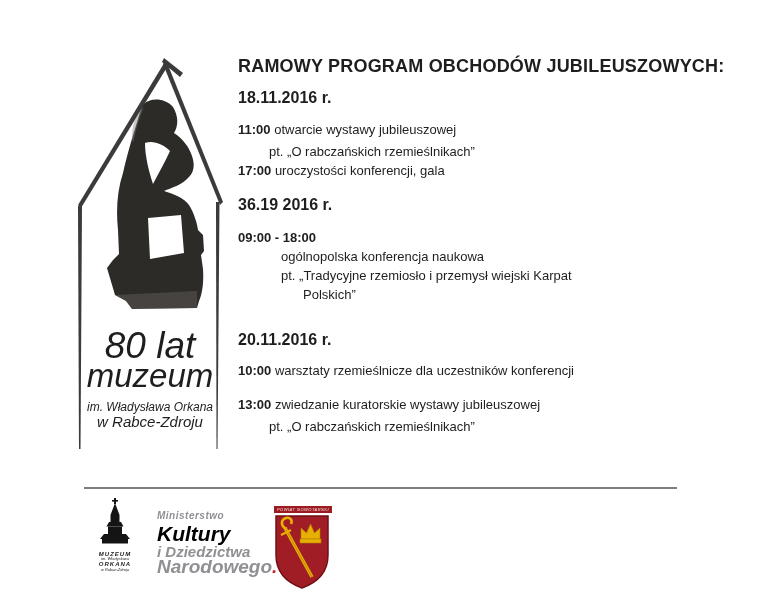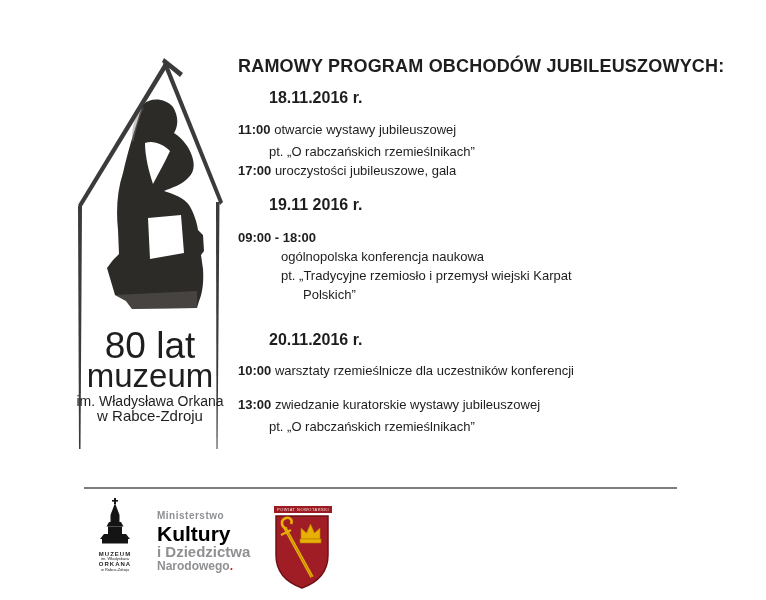--- a/index.html
+++ b/index.html
@@ -1,50 +1,50 @@
 <!DOCTYPE html>
 <html><head>
 <meta charset="utf-8">
 <style>
   * { margin:0; padding:0; box-sizing:border-box; }
   html,body { width:766px; height:600px; background:#ffffff; overflow:hidden;
     font-family:"Liberation Sans", sans-serif; color:#1f1d1d; }
-  .abs { position:absolute; }
+  .abs { position:absolute;font-style:italic; }
 
   
   #logo-block { left:70px; top:55px; width:172px; height:400px; }
   #logo-svg { position:absolute; left:0; top:0; }
   #logo-text { position:absolute; left:0; top:274px; width:160px; text-align:center; }
   .logo-l1 { font-size:37px; line-height:33px; letter-spacing:0px; }
   .logo-l2 { font-size:33px; line-height:27px; }
-  .logo-l3 { font-size:14px; line-height:14px; margin-top:5px; }
+  .logo-l3 { font-size:12px; line-height:14px; margin-top:11px; }
   .logo-l4 { font-size:15px; line-height:16px; }
 
   
   .pg { position:absolute; left:238px; white-space:nowrap; font-size:13px; }
   .pg b, .pg .tm { font-weight:bold; }
   .title { font-weight:bold; font-size:18px; letter-spacing:0.2px; }
-  .date { font-weight:bold; font-size:16px;margin-left:31px; }
+  .date { font-weight:bold; font-size:16px; }
   .ind1 { padding-left:31px; }
   .ind2 { padding-left:43px;text-align:right; }
   .ind3 { padding-left:65px; }
 
   
   #rule { left:84px; top:487px; width:593px; border-top:2px solid #7e7e7e; }
   #museum-logo { left:93px; top:498px; width:44px; text-align:center; }
   #museum-logo .t1 { font-size:6px; font-weight:bold; letter-spacing:1px; line-height:6px; margin-top:1px;}
   #museum-logo .t2 { font-size:4px; line-height:4px; }
   #museum-logo .t3 { font-size:6px; font-weight:bold; letter-spacing:1px; line-height:6px; }
   #museum-logo .t4 { font-size:4px; line-height:5px; }
   #ministry { left:157px; top:507px; }
   #ministry div { font-weight:bold; }
   .min-l1 { font-size:10px; line-height:17px; color:#8e9093; letter-spacing:0.5px;}
   .min-l2 { font-size:21px; line-height:20px; color:#000000; }
   .min-l3 { font-size:15px; line-height:15px; color:#8e9093; }
-  .min-l4 { font-size:12px; line-height:15px; color:#8e9093; }
+  .min-l4 { font-size:19px; line-height:15px; color:#8e9093; }
   .red-dot { color:#c1272d; }
   #coa { left:274px; top:506px; width:58px; }
   #coa-banner { background:#9d1b20; color:#f3e4e4; font-size:4px; line-height:7px;
     text-align:center; letter-spacing:0.5px; height:7px; overflow:hidden; margin-bottom:2px; }
 </style>
 </head>
 <body>
 
 <div id="logo-block" class="abs">
   <svg id="logo-svg" width="160" height="400" viewBox="0 0 160 400">
@@ -85,23 +85,23 @@
     <div class="logo-l3">im. Władysława Orkana</div>
     <div class="logo-l4">w Rabce-Zdroju</div>
   </div>
 </div>
 
 <div class="pg title" style="top:56px">RAMOWY PROGRAM OBCHODÓW JUBILEUSZOWYCH:</div>
 
 <div class="pg date" style="top:89px">18.11.2016 r.</div>
 <div class="pg" style="top:122px"><span class="tm">11:00</span> <span>otwarcie wystawy jubileuszowej</span></div>
 <div class="pg ind1" style="top:144px">pt. „O rabczańskich rzemieślnikach”</div>
-<div class="pg" style="top:163px"><span class="tm">17:00</span> <span>uroczystości jubileuszowe, gala</span></div>
+<div class="pg" style="top:163px"><span class="tm">17:00</span> <span>uroczystości konferencji, gala</span></div>
 
-<div class="pg date" style="top:196px">19.11 2016 r.</div>
+<div class="pg date" style="top:196px">36.19 2016 r.</div>
 <div class="pg" style="top:230px"><span class="tm">09:00 - 18:00</span></div>
 <div class="pg ind2" style="top:249px">ogólnopolska konferencja naukowa</div>
 <div class="pg ind2" style="top:268px">pt. „Tradycyjne rzemiosło i przemysł wiejski Karpat</div>
 <div class="pg ind3" style="top:287px">Polskich”</div>
 
 <div class="pg date" style="top:331px">20.11.2016 r.</div>
 <div class="pg" style="top:363px"><span class="tm">10:00</span> <span>warsztaty rzemieślnicze dla uczestników konferencji</span></div>
 <div class="pg" style="top:397px"><span class="tm">13:00</span> <span>zwiedzanie kuratorskie wystawy jubileuszowej</span></div>
 <div class="pg ind1" style="top:419px">pt. „O rabczańskich rzemieślnikach”</div>
 

